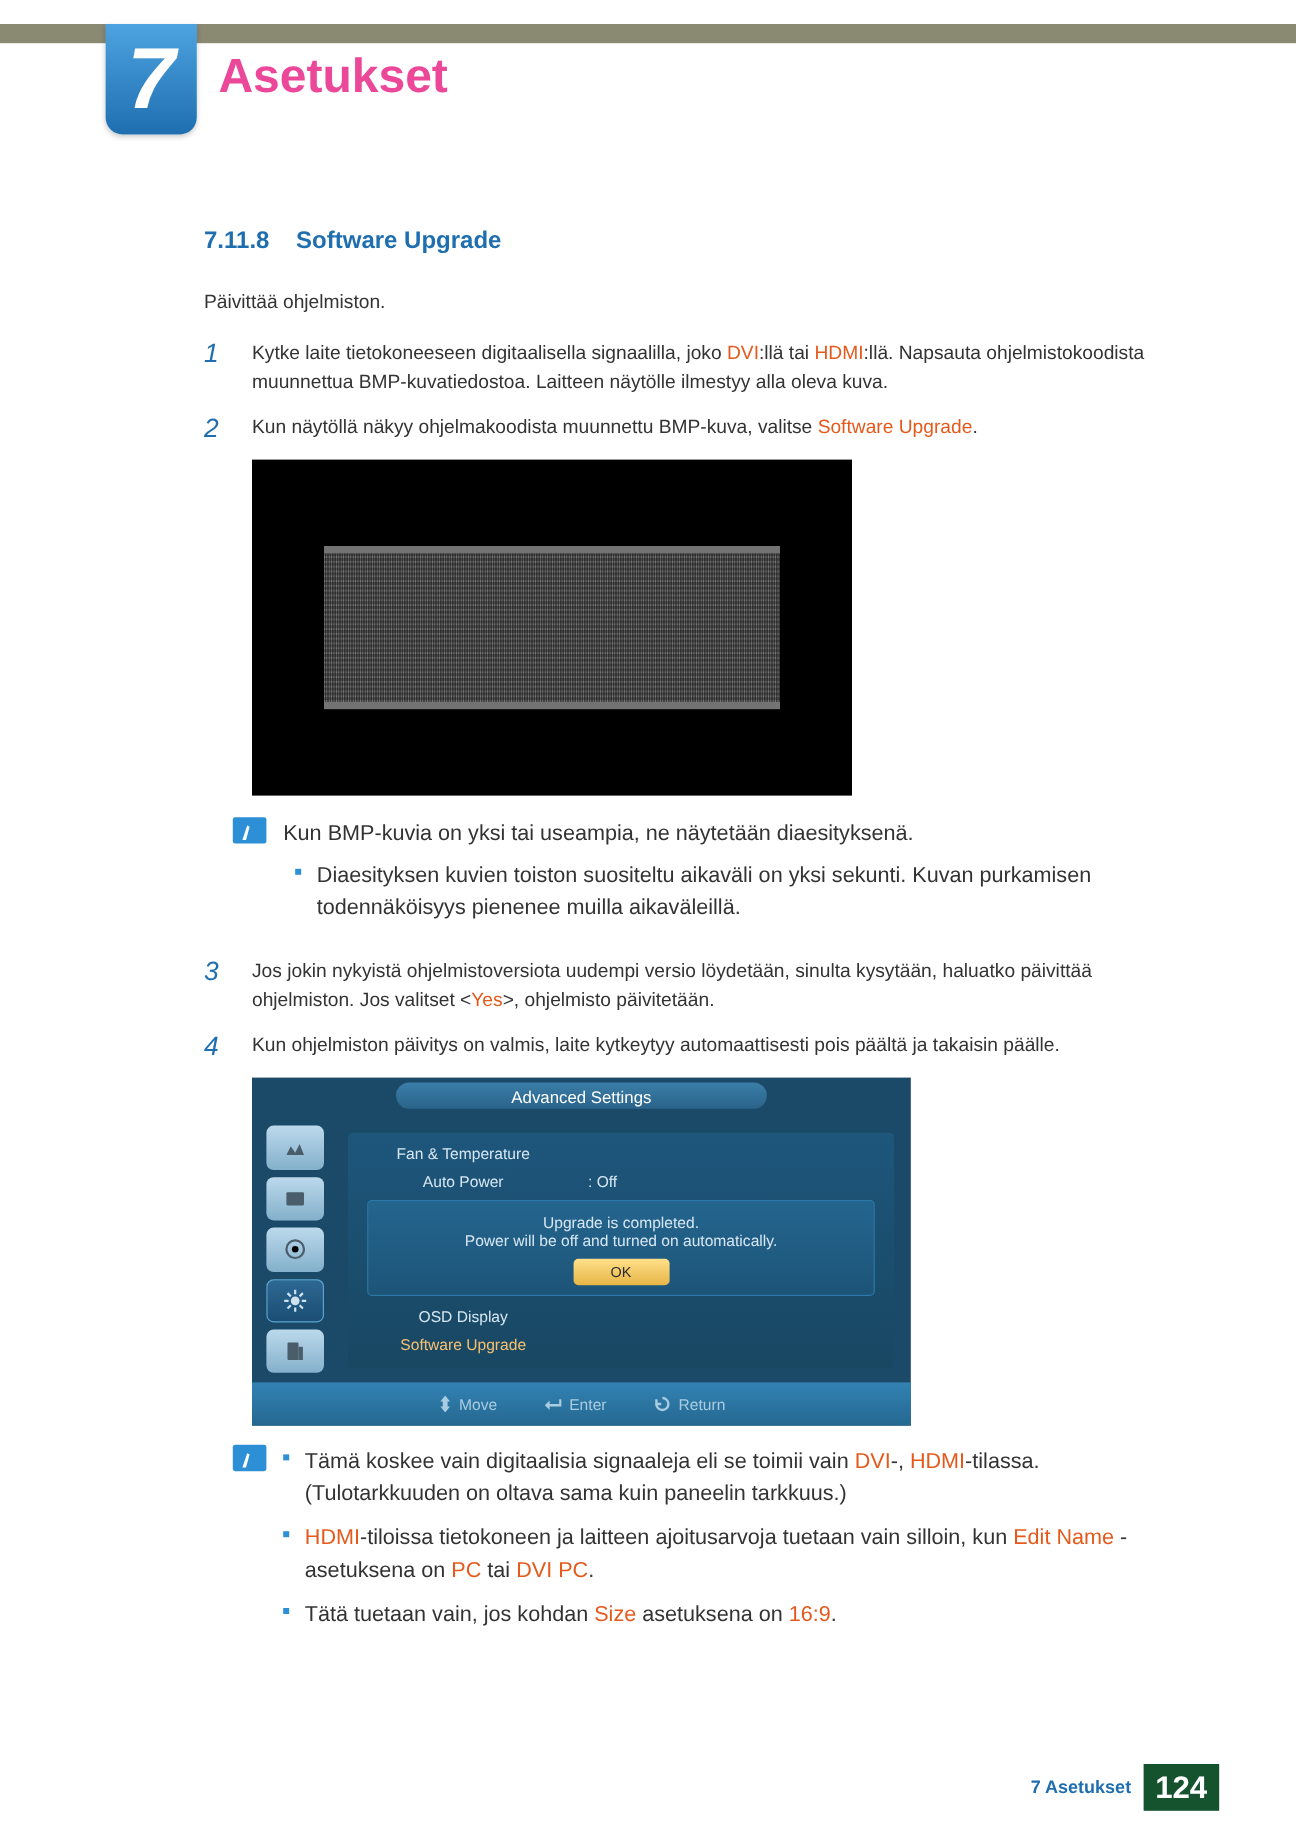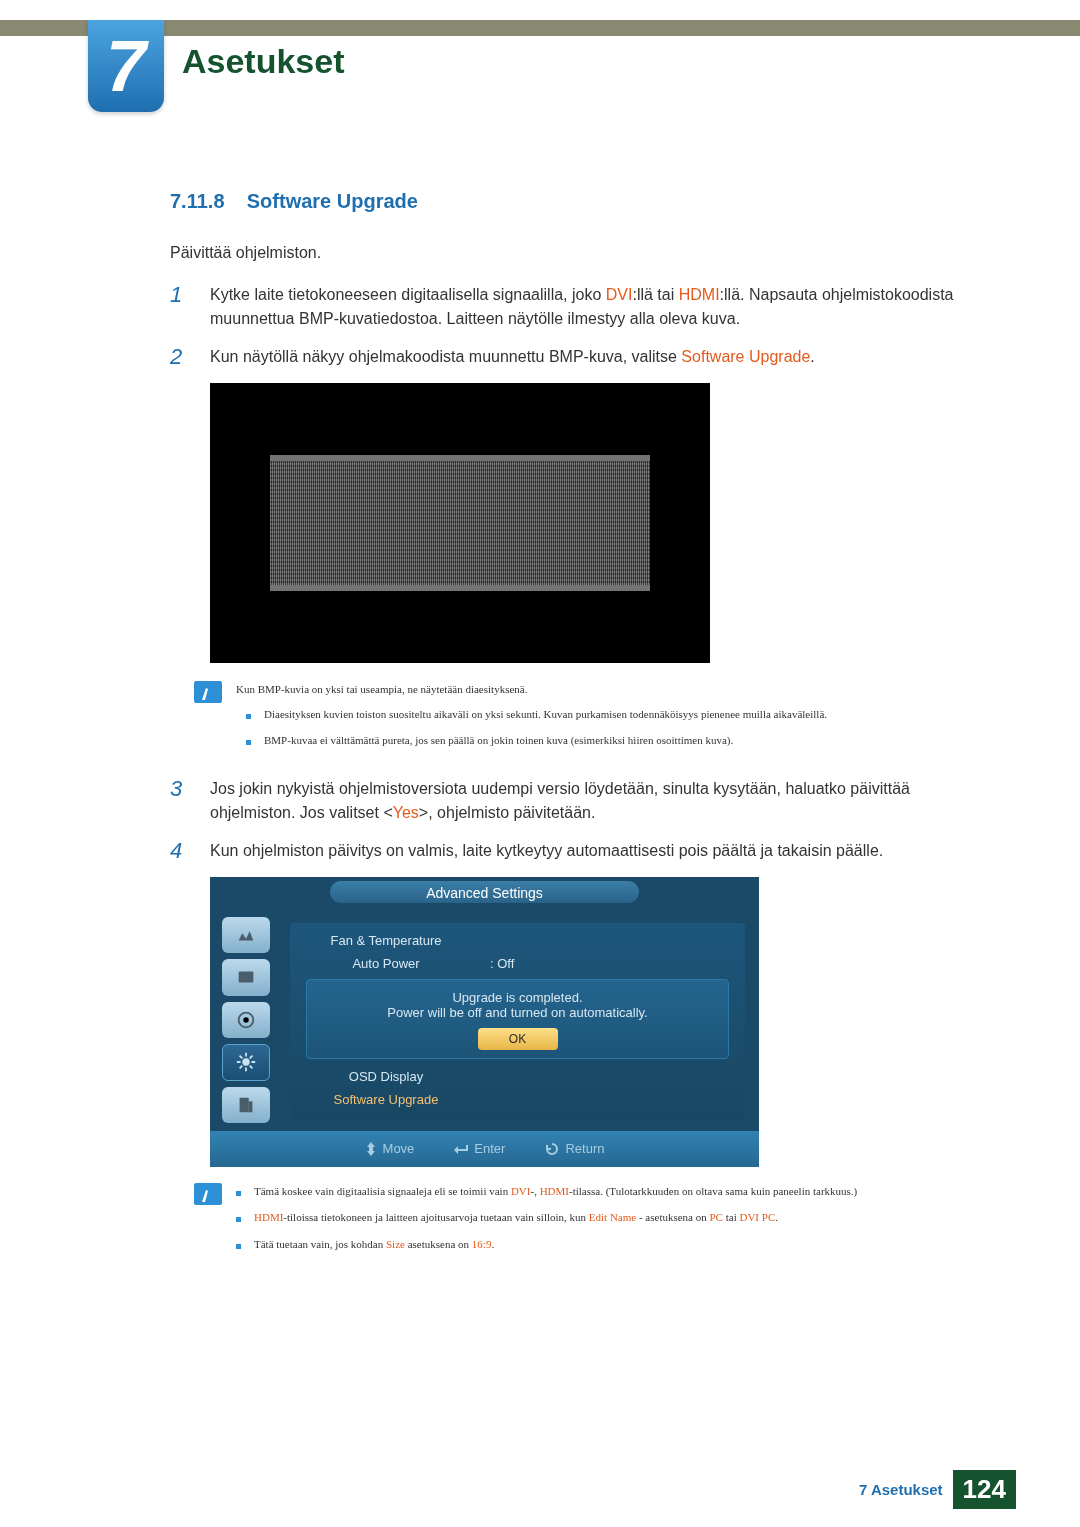--- a/index.html
+++ b/index.html
@@ -23,21 +23,21 @@
     background: linear-gradient(180deg,#4da3e0 0%, #1f6fb0 100%);
     border-radius: 0 0 14px 14px;
     box-shadow: 0 2px 4px rgba(0,0,0,.2);
     color: #fff;
     display: flex; align-items: center; justify-content: center;
     font-size: 72px; font-weight: bold; font-style: italic;
   }
   .chapter-title {
     position: absolute;
     top: 42px; left: 182px;
-    font-size: 34px; color: #14532d; font-weight: bold; text-align: right;
+    font-size: 40px; color: #ec4899; font-weight: bold; text-align: right;
   }
   .content {
     position: absolute;
     top: 190px; left: 170px; width: 790px;
   }
   .section-heading {
     color: #1f6fb0; font-size: 20px; font-weight: bold;
     margin-bottom: 28px;
   }
   .para { font-size: 16px; line-height: 1.5; }
@@ -63,21 +63,21 @@
     background-size: 4px 4px, 2px 2px;
     border-top: 6px solid #737373;
     border-bottom: 6px solid #737373;
   }
   .note-block { display: flex; gap: 14px; margin: 6px 0 18px 24px; }
   .note-icon {
     flex-shrink: 0; width: 28px; height: 22px;
     background: #2d8fd6; position: relative; border-radius: 2px;
   }
   .note-icon svg { position: absolute; bottom: 1px; right: 2px; }
-  .note-body { flex: 1; font-size: 11px; line-height: 1.5; font-family: Liberation Serif, serif; }
+  .note-body { flex: 1; font-size: 18px; line-height: 1.5; }
   ul.bullets { list-style: none; padding-left: 28px; margin-top: 8px; }
   ul.bullets li { position: relative; margin-bottom: 10px; }
   ul.bullets li::before {
     content: ""; position: absolute; left: -18px; top: 8px;
     width: 5px; height: 5px; background: #2d8fd6;
   }
   
   .osd {
     margin: 6px 0 16px 40px;
     width: 549px; height: 290px;
@@ -192,21 +192,20 @@
   <div class="note-block">
     <div class="note-icon">
       <svg viewBox="0 0 20 16" width="20" height="16">
           <path d="M2 14 L6 2 L8 3 L5 14 Z" fill="#fff"></path>
         </svg>
     </div>
     <div class="note-body">
       <div>Kun BMP-kuvia on yksi tai useampia, ne näytetään diaesityksenä.</div>
       <ul class="bullets">
         <li>Diaesityksen kuvien toiston suositeltu aikaväli on yksi sekunti. Kuvan purkamisen todennäköisyys pienenee muilla aikaväleillä.</li>
-        <li>BMP-kuvaa ei välttämättä pureta, jos sen päällä on jokin toinen kuva (esimerkiksi hiiren osoittimen kuva).</li>
       </ul>
     </div>
   </div>
 
   <div class="step">
     <div class="step-num">3</div>
     <div class="para step-text">
       <span>Jos jokin nykyistä ohjelmistoversiota uudempi versio löydetään, sinulta kysytään, haluatko päivittää ohjelmiston. Jos valitset &lt;</span><span class="hl-red">Yes</span><span>&gt;, ohjelmisto päivitetään.</span>
     </div>
   </div>

